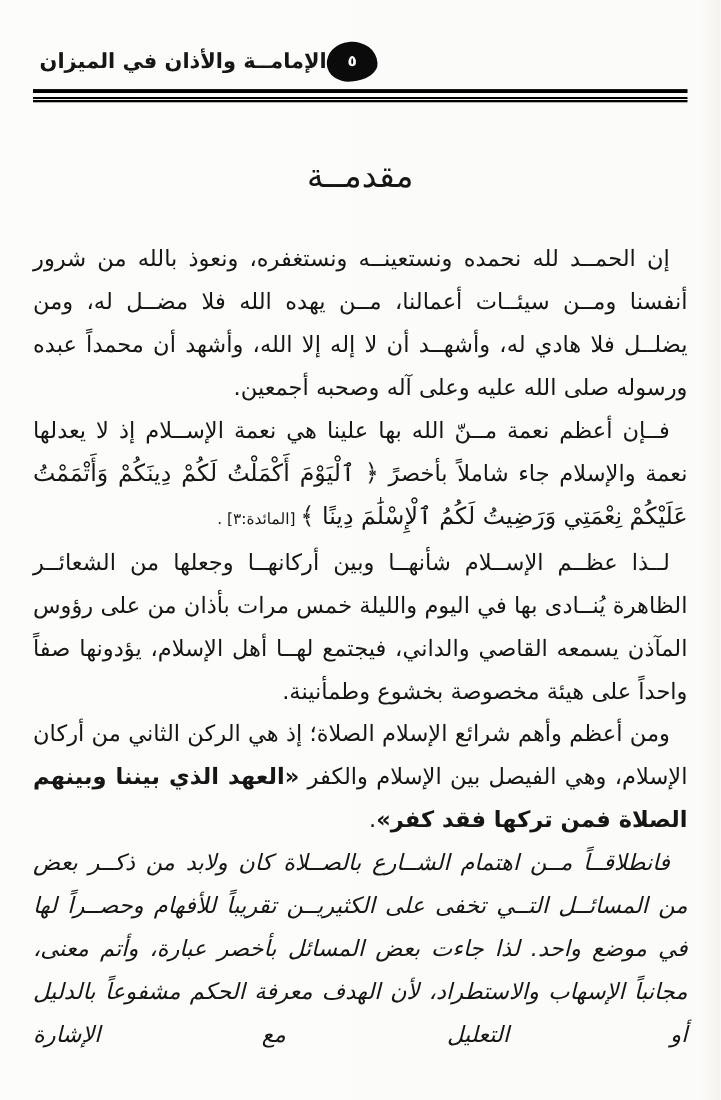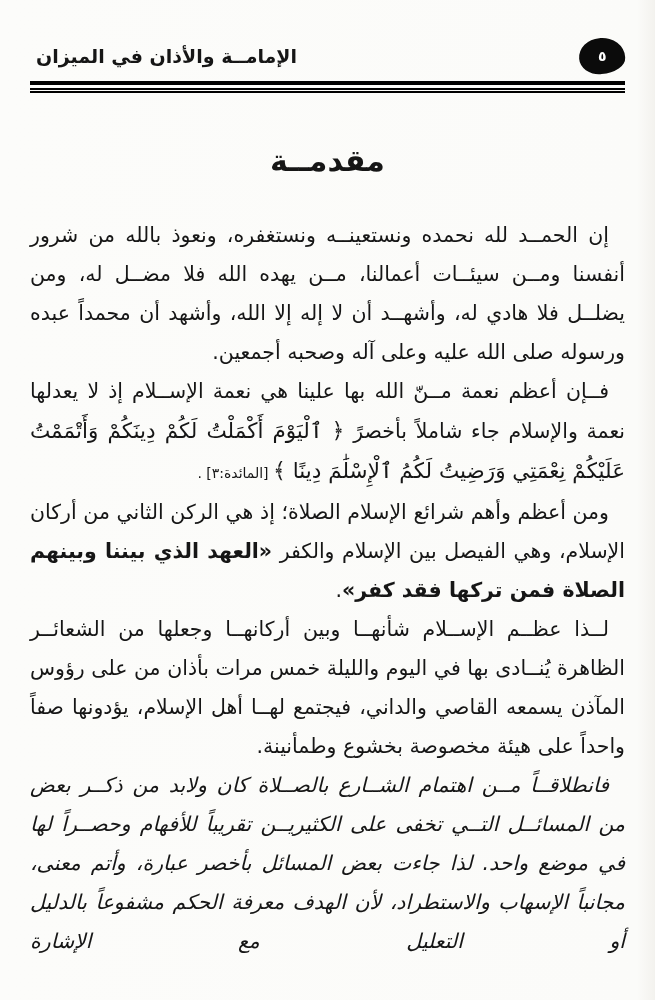--- a/index.html
+++ b/index.html
@@ -18,21 +18,21 @@
     box-sizing: border-box;
     width: 655px;
     height: 1000px;
     padding: 0 30px;
     direction: rtl;
   }
   
   .header-row {
     direction: ltr;
     display: flex;
-    justify-content: space-between;
+    justify-content: flex-start;
     align-items: center;
     margin-top: 36px;
     height: 40px;
   }
   .header-title {
     direction: rtl;
     font-weight: bold;
     font-size: 19px;
     letter-spacing: 0;
     padding-left: 6px;
@@ -62,21 +62,21 @@
       #000 0px, #000 4px,
       transparent 4px, transparent 7px,
       #000 7px, #000 9px,
       transparent 9px, transparent 10px,
       #000 10px, #000 12px
     );
   }
   
   .section-title {
     text-align: center;
-    font-weight: bold;
+    font-weight: normal;
     font-size: 30px;
     margin: 50px 0 38px 0;
   }
   
   .body-text p {
     font-size: 20.5px;
     line-height: 39px;
     text-align: justify;
     margin: 0;
     text-indent: 16px;
@@ -127,25 +127,25 @@
     <p>
       <span>إن الحمــد لله نحمده ونستعينــه ونستغفره، ونعوذ بالله من شرور أنفسنا ومــن سيئــات أعمالنا، مــن يهده الله فلا مضــل له، ومن يضلــل فلا هادي له، وأشهــد أن لا إله إلا الله، وأشهد أن محمداً عبده ورسوله صلى الله عليه وعلى آله وصحبه أجمعين.</span>
     </p>
 
 
     <p>
       <span>فــإن أعظم نعمة مــنّ الله بها علينا هي نعمة الإســلام إذ لا يعدلها نعمة والإسلام جاء شاملاً بأخصرً </span><span class="quran-bracket">﴿</span><span class="quran-verse"> ٱلْيَوْمَ أَكْمَلْتُ لَكُمْ دِينَكُمْ وَأَتْمَمْتُ عَلَيْكُمْ نِعْمَتِي وَرَضِيتُ لَكُمُ ٱلْإِسْلَٰمَ دِينًا </span><span class="quran-bracket">﴾</span><span class="verse-ref"> [المائدة:٣] .</span>
     </p>
 
     <p>
-      <span>ومن أعظم وأهم شرائع الإسلام الصلاة؛ إذ هي الركن الثاني من أركان الإسلام، وهي الفيصل بين الإسلام والكفر </span><span class="hadith-quote">«العهد الذي بيننا وبينهم الصلاة فمن تركها فقد كفر»</span><span>.</span>
+      <span>لــذا عظــم الإســلام شأنهــا وبين أركانهــا وجعلها من الشعائــر الظاهرة يُنــادى بها في اليوم والليلة خمس مرات بأذان من على رؤوس المآذن يسمعه القاصي والداني، فيجتمع لهــا أهل الإسلام، يؤدونها صفاً واحداً على هيئة مخصوصة بخشوع وطمأنينة.</span>
     </p>
 
     <p>
-      <span>لــذا عظــم الإســلام شأنهــا وبين أركانهــا وجعلها من الشعائــر الظاهرة يُنــادى بها في اليوم والليلة خمس مرات بأذان من على رؤوس المآذن يسمعه القاصي والداني، فيجتمع لهــا أهل الإسلام، يؤدونها صفاً واحداً على هيئة مخصوصة بخشوع وطمأنينة.</span>
+      <span>ومن أعظم وأهم شرائع الإسلام الصلاة؛ إذ هي الركن الثاني من أركان الإسلام، وهي الفيصل بين الإسلام والكفر </span><span class="hadith-quote">«العهد الذي بيننا وبينهم الصلاة فمن تركها فقد كفر»</span><span>.</span>
     </p>
 
     <p class="justify-last">
       <span>فانطلاقــاً مــن اهتمام الشــارع بالصــلاة كان ولابد من ذكــر بعض من المسائــل التــي تخفى على الكثيريــن تقريباً للأفهام وحصــراً لها في موضع واحد. لذا جاءت بعض المسائل بأخصر عبارة، وأتم معنى، مجانباً الإسهاب والاستطراد، لأن الهدف معرفة الحكم مشفوعاً بالدليل أو التعليل مع الإشارة</span>
     </p>
 
   </div>
 </div>
 
 </body></html>

